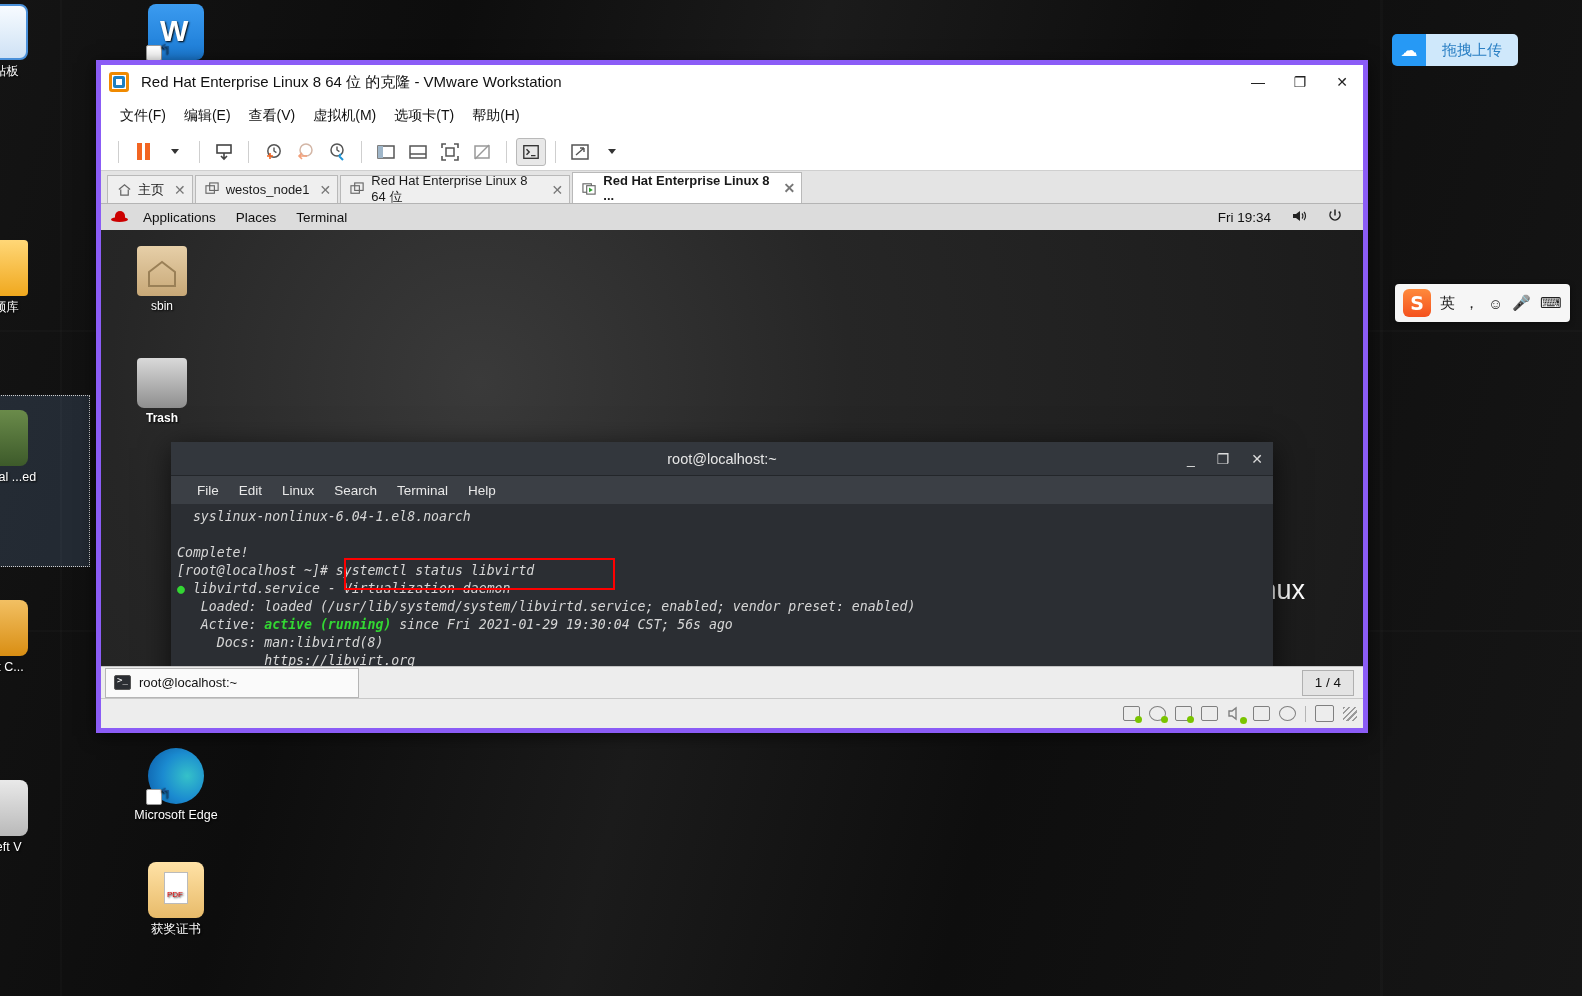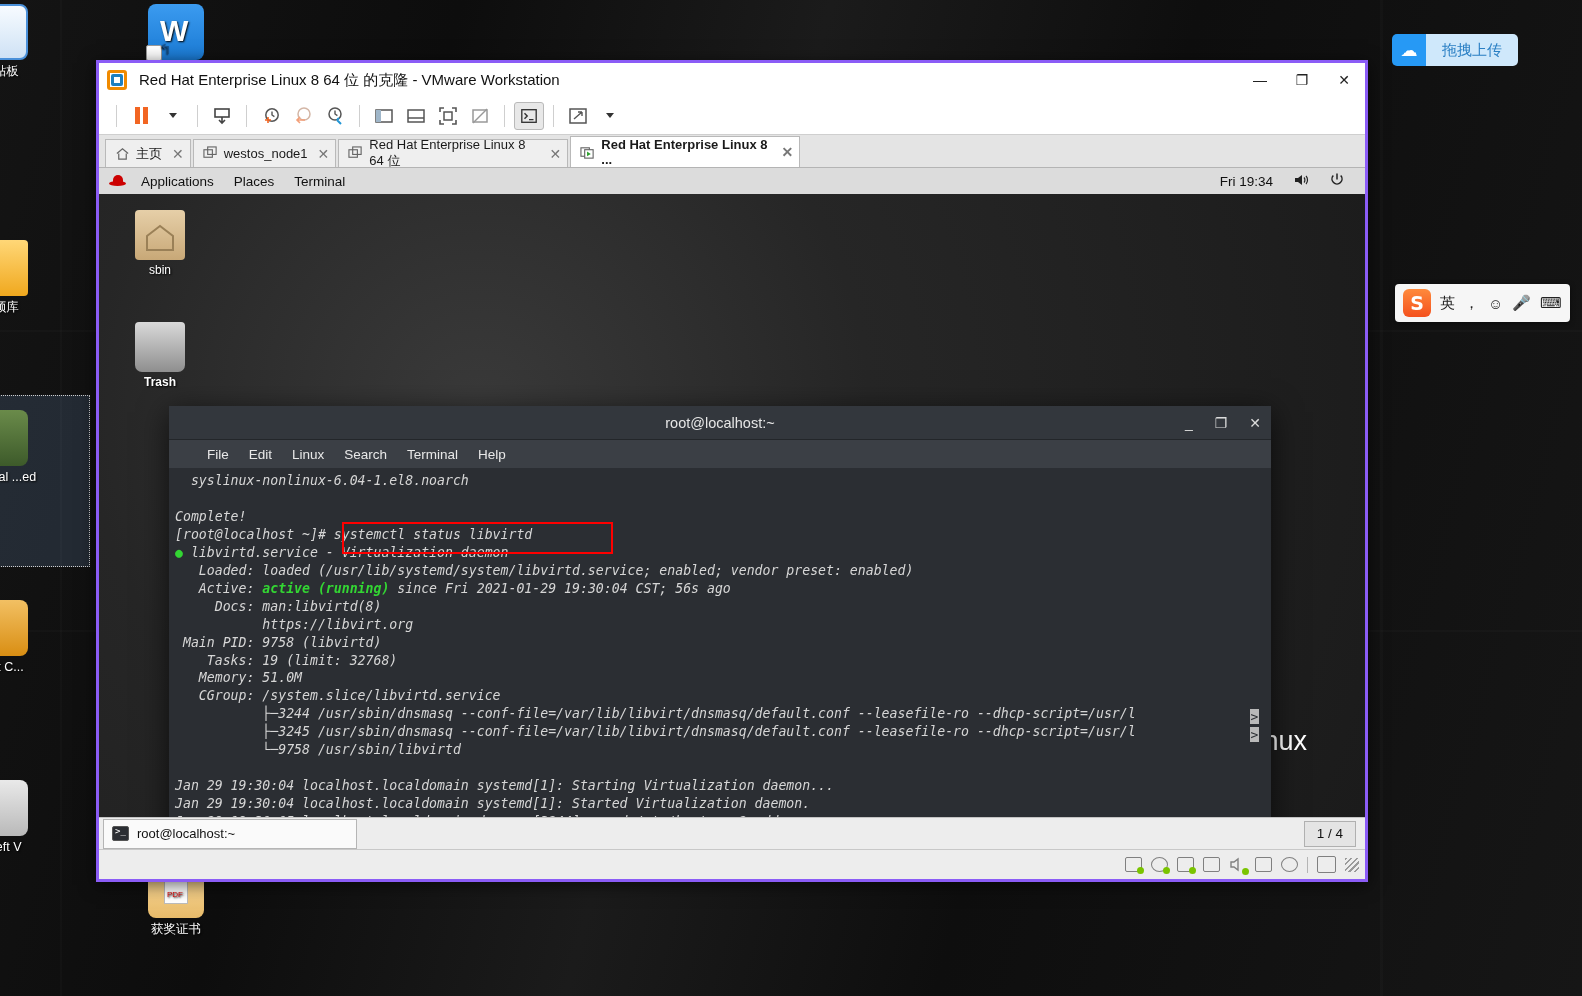--- a/index.html
+++ b/index.html
@@ -25,22 +25,22 @@
                   border-radius:8px; display:block; }
   .dicon .lbl { display:block; word-break:break-all; }
   .shortcut-arrow { position:absolute; left:-2px; bottom:-1px; width:16px; height:16px;
      background:#fff; border:1px solid #9a9a9a; border-radius:2px; }
   .shortcut-arrow::after{ content:"↱"; position:absolute; left:2px; top:-4px;
      font-size:14px; color:#19538f; transform:scaleX(-1) translateX(-11px); }
   .sel-box { position:absolute; border:1px dotted #cfcfcf; background:rgba(120,160,210,0.18); }
 
   
   #vmware {
-    position:absolute; left:96px; top:60px; width:1272px; height:822px;
-    background:#d946ef; border:3px solid #8b5cf6;
+    position:absolute; left:96px; top:60px; width:1272px; height:673px;
+    background:#d946ef; border:5px solid #8b5cf6;
     box-shadow:0 3px 16px rgba(0,0,0,.6);
     display:flex; flex-direction:column;
   }
   #vm-title {
     height:34px; background:#fff; display:flex; align-items:center;
     padding-left:8px; position:relative; flex:0 0 auto;
   }
   #vm-title .vm-logo { width:20px; height:20px; position:relative; margin-right:12px; }
   #vm-title .vm-logo .sq1 { position:absolute; inset:0; border:3px solid #f08a00; border-radius:3px;}
   #vm-title .vm-logo .sq2 { position:absolute; left:4px; top:4px; width:12px; height:12px;
@@ -101,21 +101,21 @@
 
   
   #term { position:absolute; left:70px; top:212px; width:1102px; height:554px;
     background:#2b2e33; box-shadow:0 6px 28px rgba(0,0,0,.65); display:flex; flex-direction:column; }
   #term-title { height:34px; background:#33373d; display:flex; align-items:center;
      justify-content:center; position:relative; color:#e6e6e6; font-size:14.5px;
      border-bottom:1px solid #23262a;}
   #term-title .tbtns { position:absolute; right:10px; display:flex; gap:22px; color:#dcdcdc;
      font-size:14px; }
   #term-menu { height:28px; background:#3b3f45; display:flex; align-items:center;
-     padding-left:28px; gap:0px; color:#e8e8e8; font-size:13.5px; }
+     padding-left:16px; gap:0px; color:#e8e8e8; font-size:13.5px; }
   #term-menu .tm { padding:3px 10px; }
   #term-body { flex:1 1 auto; background:#2b2e33; position:relative; overflow:hidden;
      padding:4px 0 0 4px;font-style:italic; }
   pre#term-text { font-family:"DejaVu Sans Mono","Liberation Mono",monospace;
      font-size:13.2px; line-height:17.95px; color:#d6d6d6; white-space:pre; margin:0;
      padding-left:2px; letter-spacing:0px; }
   .scroll-track{ position:absolute; right:0; top:0; bottom:0; width:10px; background:#2b2e33; }
   .hl-red { position:absolute; border:2px solid #ff0000; pointer-events:none; }
   .c-green{ color:#33d633; }
   .c-bold { font-weight:bold; }
@@ -267,20 +267,28 @@
         <span class="sq2"></span>
     </span>
     <span class="t">Red Hat Enterprise Linux 8 64 位 的克隆 - VMware Workstation</span>
     <span class="wbtns">
       <span class="wbtn">—</span>
       <span class="wbtn">❐</span>
       <span class="wbtn close">✕</span>
     </span>
   </div>
 
+  <div id="vm-menu">
+    <span class="mi">文件(F)</span>
+    <span class="mi">编辑(E)</span>
+    <span class="mi">查看(V)</span>
+    <span class="mi">虚拟机(M)</span>
+    <span class="mi">选项卡(T)</span>
+    <span class="mi">帮助(H)</span>
+  </div>
 
   <div id="vm-toolbar">
     <span class="tb-sep"></span>
     <span class="tbi">
       <span style="display:inline-block;width:5px;height:17px;background:#f26522;margin-right:3px;"></span>
       <span style="display:inline-block;width:5px;height:17px;background:#f26522;"></span>
     </span>
     <span class="tbi">
         <span class="caret"></span>
       </span>

